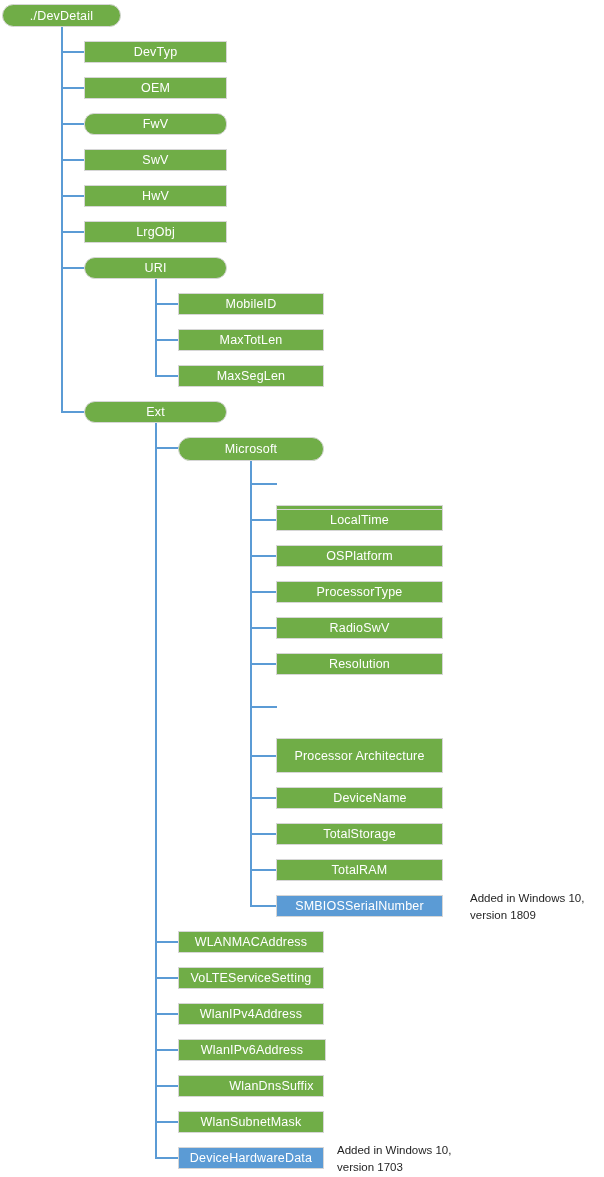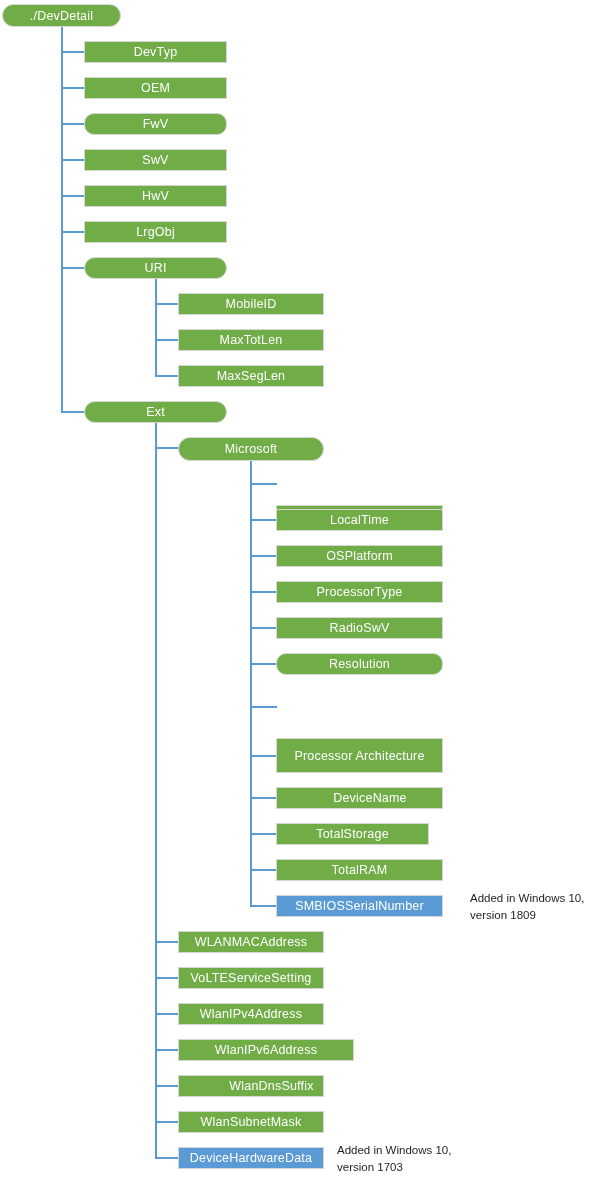--- a/index.html
+++ b/index.html
@@ -90,30 +90,30 @@
     <div class="node green" style="left: 178px; top: 293px; width: 146px; height: 22px;">MobileID</div>
     <div class="node green" style="left: 178px; top: 329px; width: 146px; height: 22px;">MaxTotLen</div>
     <div class="node green" style="left: 178px; top: 365px; width: 146px; height: 22px;">MaxSegLen</div>
     <div class="node pill green" style="left: 84px; top: 401px; width: 143px; height: 22px;">Ext</div>
     <div class="node pill green" style="left: 178px; top: 437px; width: 146px; height: 24px;">Microsoft</div>
     <div class="node green" style="left: 276px; top: 473px; width: 167px; height: 22px; margin-top: 32px;">MobileID</div>
     <div class="node green" style="left: 276px; top: 509px; width: 167px; height: 22px;">LocalTime</div>
     <div class="node green" style="left: 276px; top: 545px; width: 167px; height: 22px;">OSPlatform</div>
     <div class="node green" style="left: 276px; top: 581px; width: 167px; height: 22px;">ProcessorType</div>
     <div class="node green" style="left: 276px; top: 617px; width: 167px; height: 22px;">RadioSwV</div>
-    <div class="node green" style="left: 276px; top: 653px; width: 167px; height: 22px; border-radius: 10px;">Resolution</div>
+    <div class="node green" style="left: 276px; top: 653px; width: 167px; height: 22px;">Resolution</div>
     <div class="node green" style="left: 276px; top: 738px; width: 167px; height: 35px;">Processor Architecture</div>
     <div class="node green" style="left: 276px; top: 787px; width: 167px; height: 22px; padding-left: 24px;">DeviceName</div>
-    <div class="node green" style="left: 276px; top: 823px; width: 153px; height: 22px;">TotalStorage</div>
+    <div class="node green" style="left: 276px; top: 823px; width: 167px; height: 22px;">TotalStorage</div>
     <div class="node green" style="left: 276px; top: 859px; width: 167px; height: 22px;">TotalRAM</div>
     <div class="node blue" style="left: 276px; top: 895px; width: 167px; height: 22px;">SMBIOSSerialNumber</div>
     <div class="annotation" style="left: 470px; top: 890px;">Added in Windows 10,
 version 1809</div>
     <div class="node green" style="left: 178px; top: 931px; width: 146px; height: 22px;">WLANMACAddress</div>
     <div class="node green" style="left: 178px; top: 967px; width: 146px; height: 22px;">VoLTEServiceSetting</div>
     <div class="node green" style="left: 178px; top: 1003px; width: 146px; height: 22px;">WlanIPv4Address</div>
-    <div class="node green" style="left: 178px; top: 1039px; width: 176px; height: 22px;">WlanIPv6Address</div>
+    <div class="node green" style="left: 178px; top: 1039px; width: 148px; height: 22px;">WlanIPv6Address</div>
     <div class="node green" style="left: 178px; top: 1075px; width: 146px; height: 22px; padding-left: 44px;">WlanDnsSuffix</div>
     <div class="node green" style="left: 178px; top: 1111px; width: 146px; height: 22px;">WlanSubnetMask</div>
     <div class="node blue" style="left: 178px; top: 1147px; width: 146px; height: 22px;">DeviceHardwareData</div>
     <div class="annotation" style="left: 337px; top: 1142px;">Added in Windows 10,
 version 1703</div>
   </div>
 
 </body></html>

